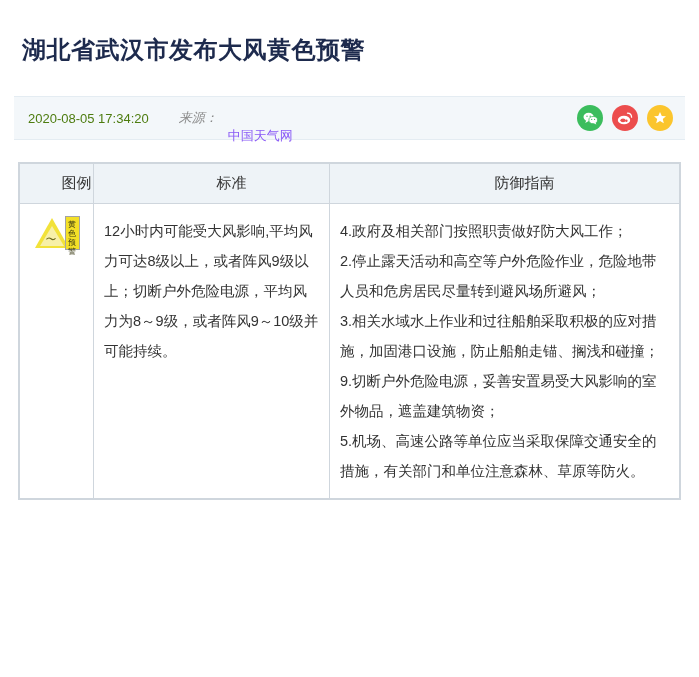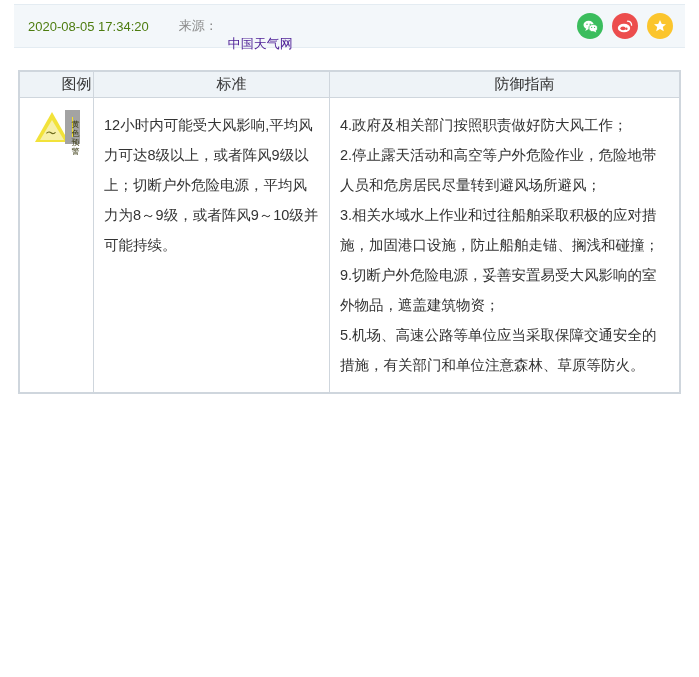--- a/index.html
+++ b/index.html
@@ -44,24 +44,25 @@
     display: flex;
     align-items: center;
     padding: 0 12px 0 14px;
     font-size: 13px;
     color: #7b7b7b;
   }
   .meta-time { color: #4d7c0f; }
   .meta-source-label {
     margin-left: 30px;
     color: #8a8a8a;
+    font-style: italic;
   }
   .meta-source-value {
     margin-left: 10px;
-    color: #4c1d95;
+    color: #8b5cf6;
     margin-top: 36px;
   }
   .share-group {
     margin-left: auto;
     display: flex;
     align-items: center;
   }
   .share-icon {
     width: 26px;
     height: 26px;
@@ -124,21 +125,21 @@
     width: 100%;
     border-collapse: collapse;
     table-layout: fixed;
   }
   table.warn th {
     background: #eef3f7;
     border: 1px solid #cfd6dd;
     font-size: 15px;
     font-weight: normal;
     color: #333;
-    height: 26px;
+    height: 40px;
     text-align: center;
     padding-left: 41px;
   }
   table.warn td {
     border: 1px solid #cfd6dd;
     vertical-align: top;
     padding: 12px 10px;
     font-size: 14.5px;
     line-height: 30px;
     color: #333;
@@ -189,36 +190,39 @@
     color: #6d6a1b;
     line-height: 11px;
   }
   .warn-sign .badge {
     position: absolute;
     right: 0;
     top: 0;
     width: 15px;
     height: 34px;
     background: #f4e027;
-    border: 7px solid #a3a3a3;
+    border: 1px solid #a3a3a3;
     color: #3a3a12;
     font-size: 8px;
     line-height: 9px;
     text-align: center;
     padding-top: 3px;
     letter-spacing: 0;
   }
 
   .guide-line { display: block; }
 </style>
 </head>
 <body>
 
 <div class="page">
 
+  <div class="title-bar">
+    <h1 class="title">湖北省武汉市发布大风黄色预警</h1>
+  </div>
 
   <div class="meta-bar">
     <span class="meta-time">2020-08-05 17:34:20</span>
     <span class="meta-source-label">来源：</span>
     <span class="meta-source-value">中国天气网</span>
 
     <div class="share-group">
       <div class="share-icon share-wechat">
         <svg width="15" height="13" viewBox="0 0 15 13" aria-hidden="true">
           <ellipse cx="5.6" cy="5" rx="5.1" ry="4.2" fill="#fff"></ellipse>

